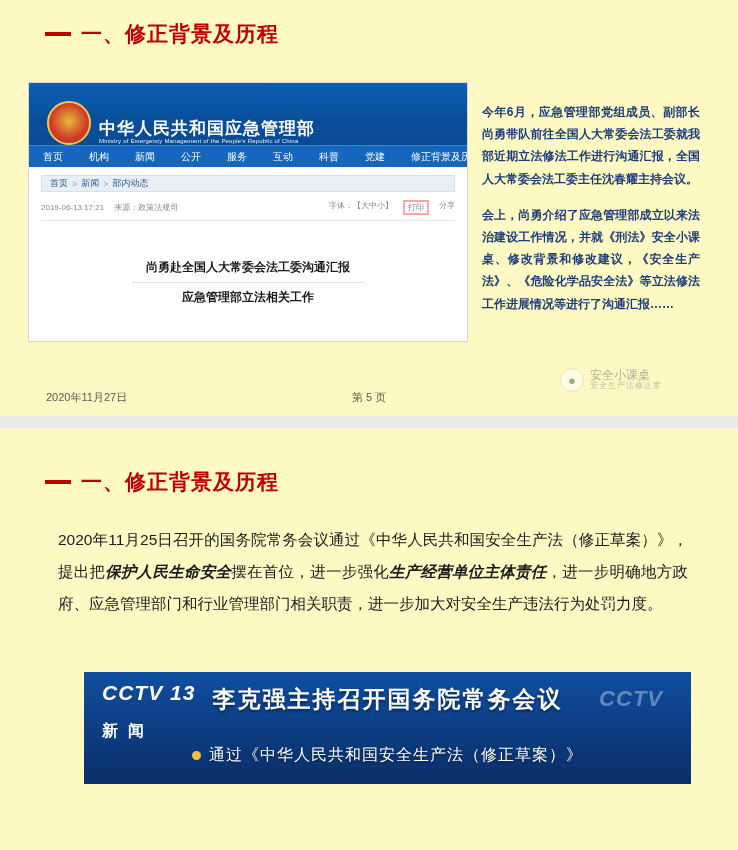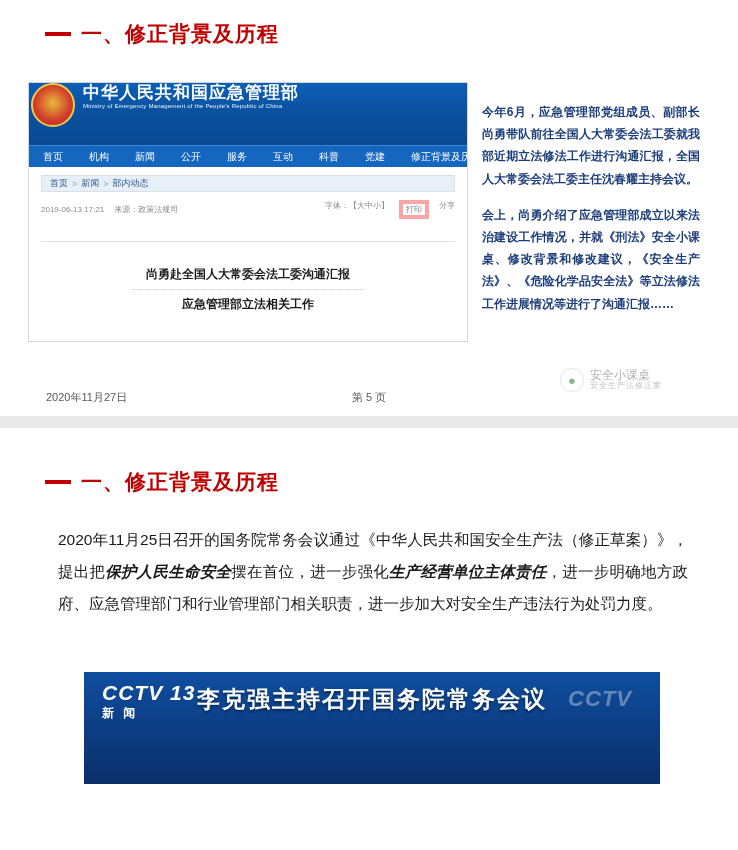--- a/index.html
+++ b/index.html
@@ -13,21 +13,21 @@
     height: 850px;
     position: relative;
     overflow: hidden;
     background: #e9e9e9;
   }
 
   .slide {
     position: absolute;
     left: 0;
     width: 738px;
-    background: #ffffff;
+    background: #fef9c3;
   }
   .slide-1 { top: 0; height: 416px; }
   .slide-2 { top: 428px; height: 422px; }
 
   
   .heading {
     position: absolute;
     display: flex;
     align-items: center;
     gap: 10px;
@@ -89,22 +89,22 @@
     height: 258px;
     background: #ffffff;
     border: 1px solid #d6d6d6;
     overflow: hidden;
   }
   .site-banner {
     position: relative;
     height: 62px;
     background: linear-gradient(180deg, #0b5fb5 0%, #0a4f9c 55%, #0a4a93 100%);
     display: flex;
-    align-items: flex-start;
-    padding-left: 2px;
+    align-items: flex-end;
+    padding-left: 18px;
     box-sizing: border-box;
   }
   .emblem {
     width: 40px; height: 40px;
     border-radius: 50%;
     background: radial-gradient(circle at 50% 45%, #e8b93a 0%, #d03b2a 60%, #b02b1d 100%);
     border: 2px solid #f0c94a;
     flex: none;
   }
   .site-title-block {
@@ -163,42 +163,42 @@
     padding-left: 8px;
     font-size: 9px;
     color: #2a5a96;
     gap: 4px;
     box-sizing: border-box;
   }
   .breadcrumb-bar .sep { color: #8aa7c6; }
 
   .meta-bar {
     margin: 8px 12px 0 12px;
-    padding-bottom: 22px;
+    padding-bottom: 5px;
     border-bottom: 1px solid #e2e2e2;
     display: flex;
     align-items: center;
     font-size: 8px;
     color: #8a8a8a;
     gap: 10px;
   }
   .meta-right {
     margin-left: auto;
     display: flex;
     align-items: flex-start;
     gap: 10px;
   }
   .meta-right .box {
-    border: 4px solid #fca5a5;
+    border: 2px solid #fca5a5;
     padding: 0 3px;
     color: #7a7a7a;
   }
 
   .article-title {
-    margin-top: 20px;
+    margin-top: 34px;
     text-align: center;
     color: #1a1a1a;
     font-size: 12px;
     line-height: 2.1;
     font-family: "Liberation Serif", serif;
     font-weight: bold;
   }
   .article-rule {
     margin: 2px auto 0 auto;
     width: 230px;
@@ -234,38 +234,40 @@
 
   
   .cctv {
     position: absolute;
     left: 84px;
     top: 244px;
     width: 576px;
     height: 112px;
     background: linear-gradient(180deg, #0f4fa0 0%, #0d3f86 45%, #0a2f69 100%);
     overflow: hidden;
+    padding-left: 31px;
   }
   .cctv-logo {
     position: absolute;
     left: 18px;
     top: 10px;
     color: #ffffff;
     font-weight: bold;
     line-height: 1;
   }
   .cctv-logo .big {
     font-size: 21px;
     letter-spacing: 1px;
     font-style: italic;
   }
   .cctv-logo .sub {
-    font-size: 12px;
-    margin-top: 4px;
+    font-size: 16px;
+    margin-top: 20px;
     letter-spacing: 3px;
+    font-family: Liberation Serif, serif;
   }
   .cctv-ghost {
     position: absolute;
     right: 28px;
     top: 14px;
     color: rgba(255,255,255,0.35);
     font-size: 22px;
     font-style: italic;
     font-weight: bold;
     letter-spacing: 1px;
@@ -397,17 +399,21 @@
       <span>2020年11月25日召开的国务院常务会议通过《中华人民共和国安全生产法（修正草案）》，提出把</span><b>保护人民生命安全</b><span>摆在首位，进一步强化</span><b>生产经营单位主体责任</b><span>，进一步明确地方政府、应急管理部门和行业管理部门相关职责，进一步加大对安全生产违法行为处罚力度。</span>
     </div>
 
     <div class="cctv">
       <div class="cctv-logo">
         <div class="big">CCTV 13</div>
         <div class="sub">新 闻</div>
       </div>
       <div class="cctv-ghost">CCTV</div>
       <div class="cctv-head">李克强主持召开国务院常务会议</div>
+      <div class="cctv-sub">
+        <span class="dot"></span>
+        <span>通过《中华人民共和国安全生产法（修正草案）》</span>
+      </div>
     </div>
 
   </div>
 
 </div>
 
 </body></html>

